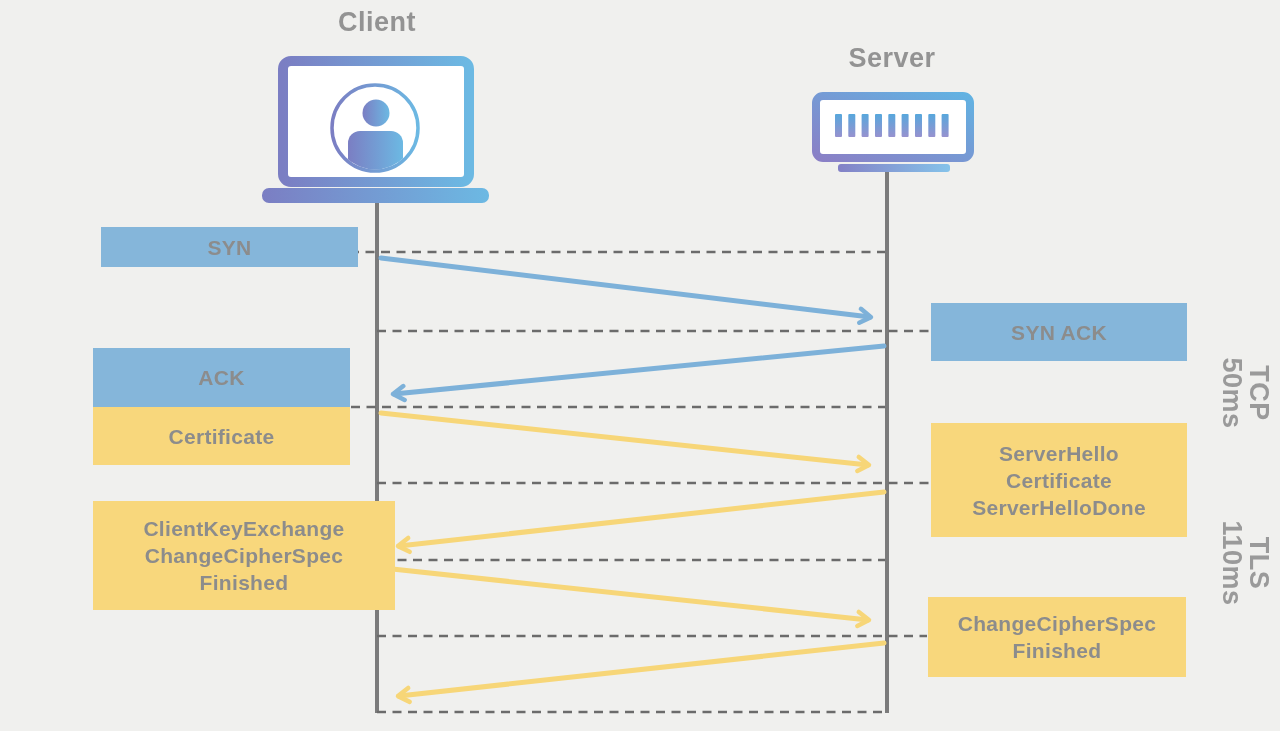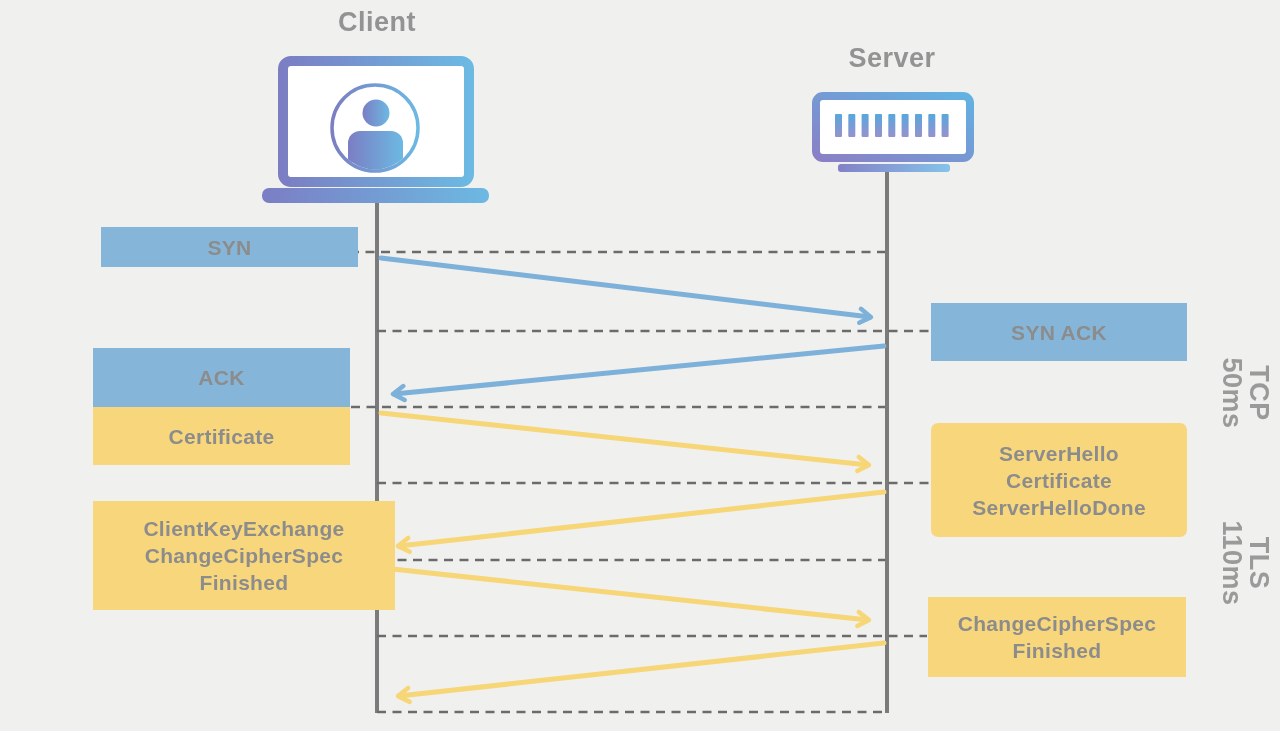--- a/index.html
+++ b/index.html
@@ -42,21 +42,21 @@
     color:var(--label_text,#8c8c8c);
     letter-spacing:.3px;
   }
   .msg.blue{background:var(--tcp_blue,#85b6da);}
   .msg.yellow{background:var(--tls_yellow,#f8d77c);}
   .m-syn          {left:93px; top:227px;width:257px;height:40px;margin-left:8px;}
   .m-ack          {left:93px; top:348px;width:257px;height:59px;}
   .m-client-hello {left:93px; top:407px;width:257px;height:58px;}
   .m-client-key   {left:93px; top:501px;width:302px;height:109px;}
   .m-syn-ack      {left:931px;top:303px;width:256px;height:58px;}
-  .m-server-hello {left:931px;top:423px;width:256px;height:114px;border-radius:7px;}
+  .m-server-hello {left:931px;top:423px;width:256px;height:114px;}
   .m-change-cipher{left:928px;top:597px;width:258px;height:80px;}
   .phase-label{
     position:absolute;
     transform:translate(-50%,-50%) rotate(90deg);
     transform-origin:center;
     font-size:27px;
     font-weight:700;
     line-height:27px;
     text-align:center;
     white-space:pre-line;

